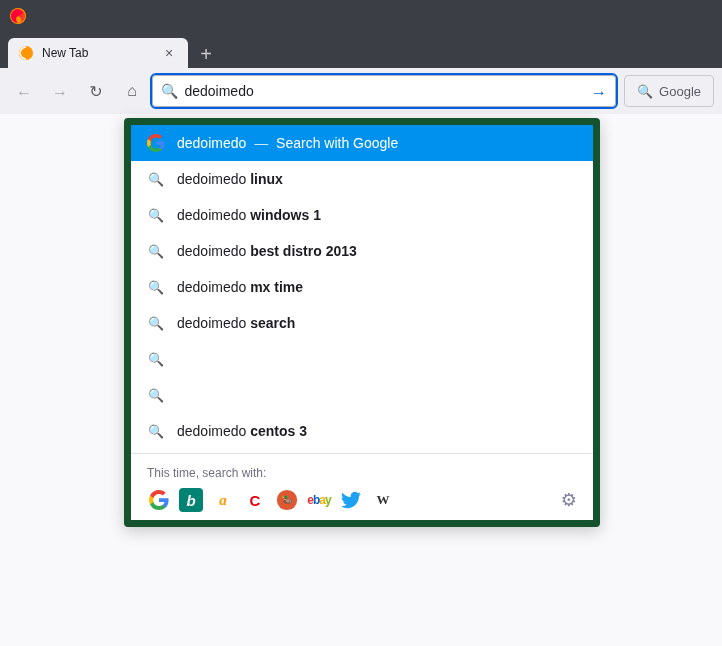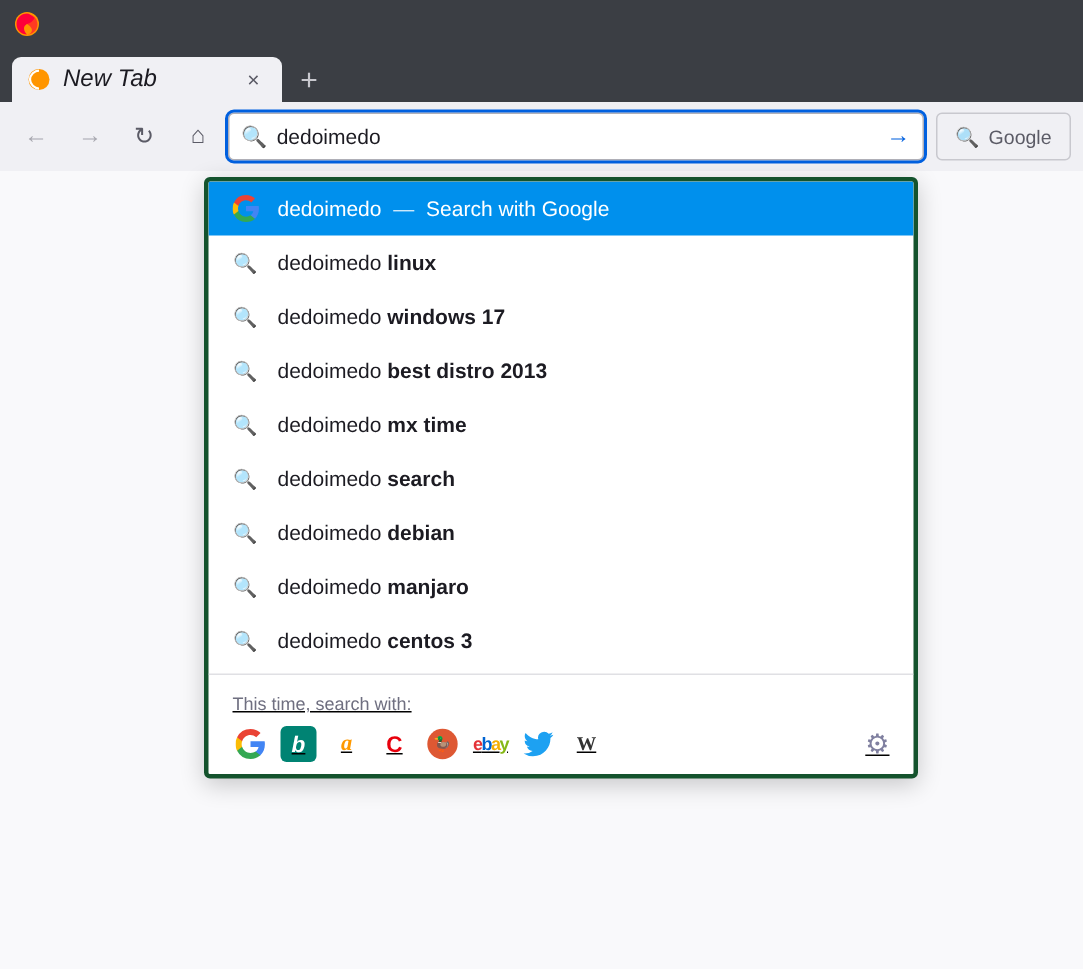--- a/index.html
+++ b/index.html
@@ -50,27 +50,26 @@
       position: relative;
     }
 
     .tab-favicon {
       width: 16px;
       height: 16px;
       flex-shrink: 0;
     }
 
     .tab-title {
-      font-size: 16px;
+      font-size: 12px;
       color: #1c1b22;
       flex: 1;
       white-space: nowrap;
       overflow: hidden;
       text-overflow: ellipsis;
-      font-style: italic;
     }
 
     .tab-close {
       width: 18px;
       height: 18px;
       display: flex;
       align-items: center;
       justify-content: center;
       border-radius: 3px;
       font-size: 14px;
@@ -179,24 +178,24 @@
       background: #f9f9fb;
       flex: 1;
       height: calc(646px - 32px - 36px - 46px);
       position: relative;
     }
 
     
     .dropdown {
       position: absolute;
       top: 4px;
-      left: 136px;
+      left: 124px;
       width: 476px;
       background: #fff;
-      border: 3px solid #14532d;
+      border: 7px solid #14532d;
       border-radius: 4px;
       box-shadow: 0 4px 16px rgba(0,0,0,0.2);
       z-index: 100;
       overflow: hidden;
     }
 
     .dropdown-item {
       display: flex;
       align-items: center;
       height: 36px;
@@ -247,21 +246,20 @@
     }
 
     .divider {
       height: 1px;
       background: #e0e0e4;
       margin: 4px 0;
     }
 
     .search-with-section {
       padding: 8px 16px;
-      text-decoration: underline;
     }
 
     .search-with-label {
       font-size: 12px;
       color: #6f6f80;
       margin-bottom: 8px;
     }
 
     .search-engines {
       display: flex;
@@ -367,21 +365,21 @@
       <div class="dropdown-item-text">
         <span>dedoimedo </span><span class="bold">linux</span>
       </div>
     </div>
 
     <div class="dropdown-item">
       <div class="dropdown-item-icon">
         <span class="suggestion-search-icon">🔍</span>
       </div>
       <div class="dropdown-item-text">
-        <span>dedoimedo </span><span class="bold">windows 17</span>
+        <span>dedoimedo </span><span class="bold">windows 1</span>
       </div>
     </div>
 
     <div class="dropdown-item">
       <div class="dropdown-item-icon">
         <span class="suggestion-search-icon">🔍</span>
       </div>
       <div class="dropdown-item-text">
         <span>dedoimedo </span><span class="bold">best distro 2013</span>
       </div>
@@ -402,31 +400,25 @@
       </div>
       <div class="dropdown-item-text">
         <span>dedoimedo </span><span class="bold">search</span>
       </div>
     </div>
 
     <div class="dropdown-item">
       <div class="dropdown-item-icon">
         <span class="suggestion-search-icon">🔍</span>
       </div>
-      <div class="dropdown-item-text">
-        <span>dedoimedo </span><span class="bold">debian</span>
-      </div>
-    </div>
-
-    <div class="dropdown-item">
-      <div class="dropdown-item-icon">
-        <span class="suggestion-search-icon">🔍</span>
-      </div>
-      <div class="dropdown-item-text">
-        <span>dedoimedo </span><span class="bold">manjaro</span>
+    </div>
+
+    <div class="dropdown-item">
+      <div class="dropdown-item-icon">
+        <span class="suggestion-search-icon">🔍</span>
       </div>
     </div>
 
     <div class="dropdown-item">
       <div class="dropdown-item-icon">
         <span class="suggestion-search-icon">🔍</span>
       </div>
       <div class="dropdown-item-text">
         <span>dedoimedo </span><span class="bold">centos 3</span>
       </div>

